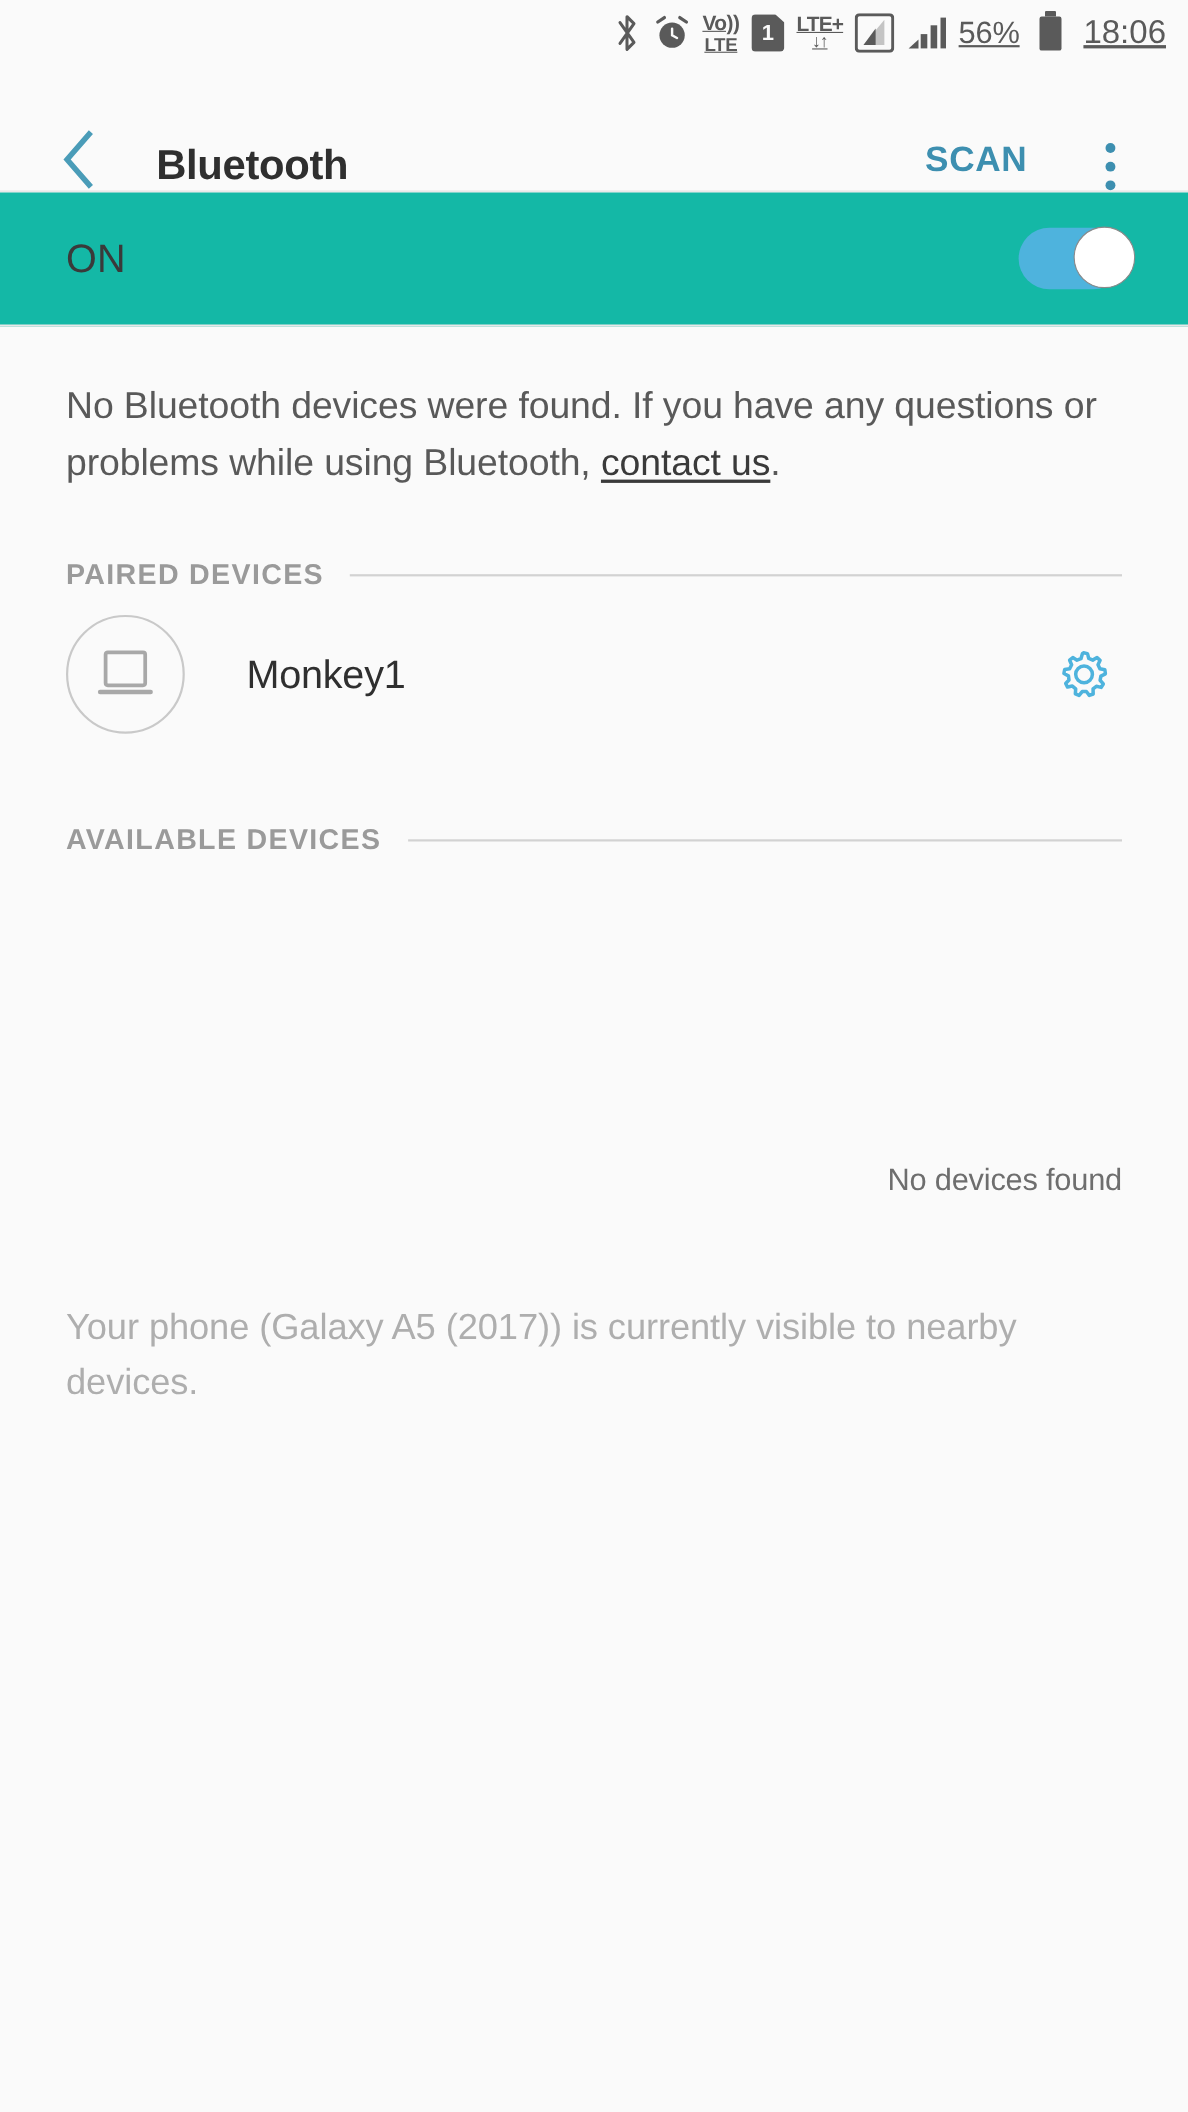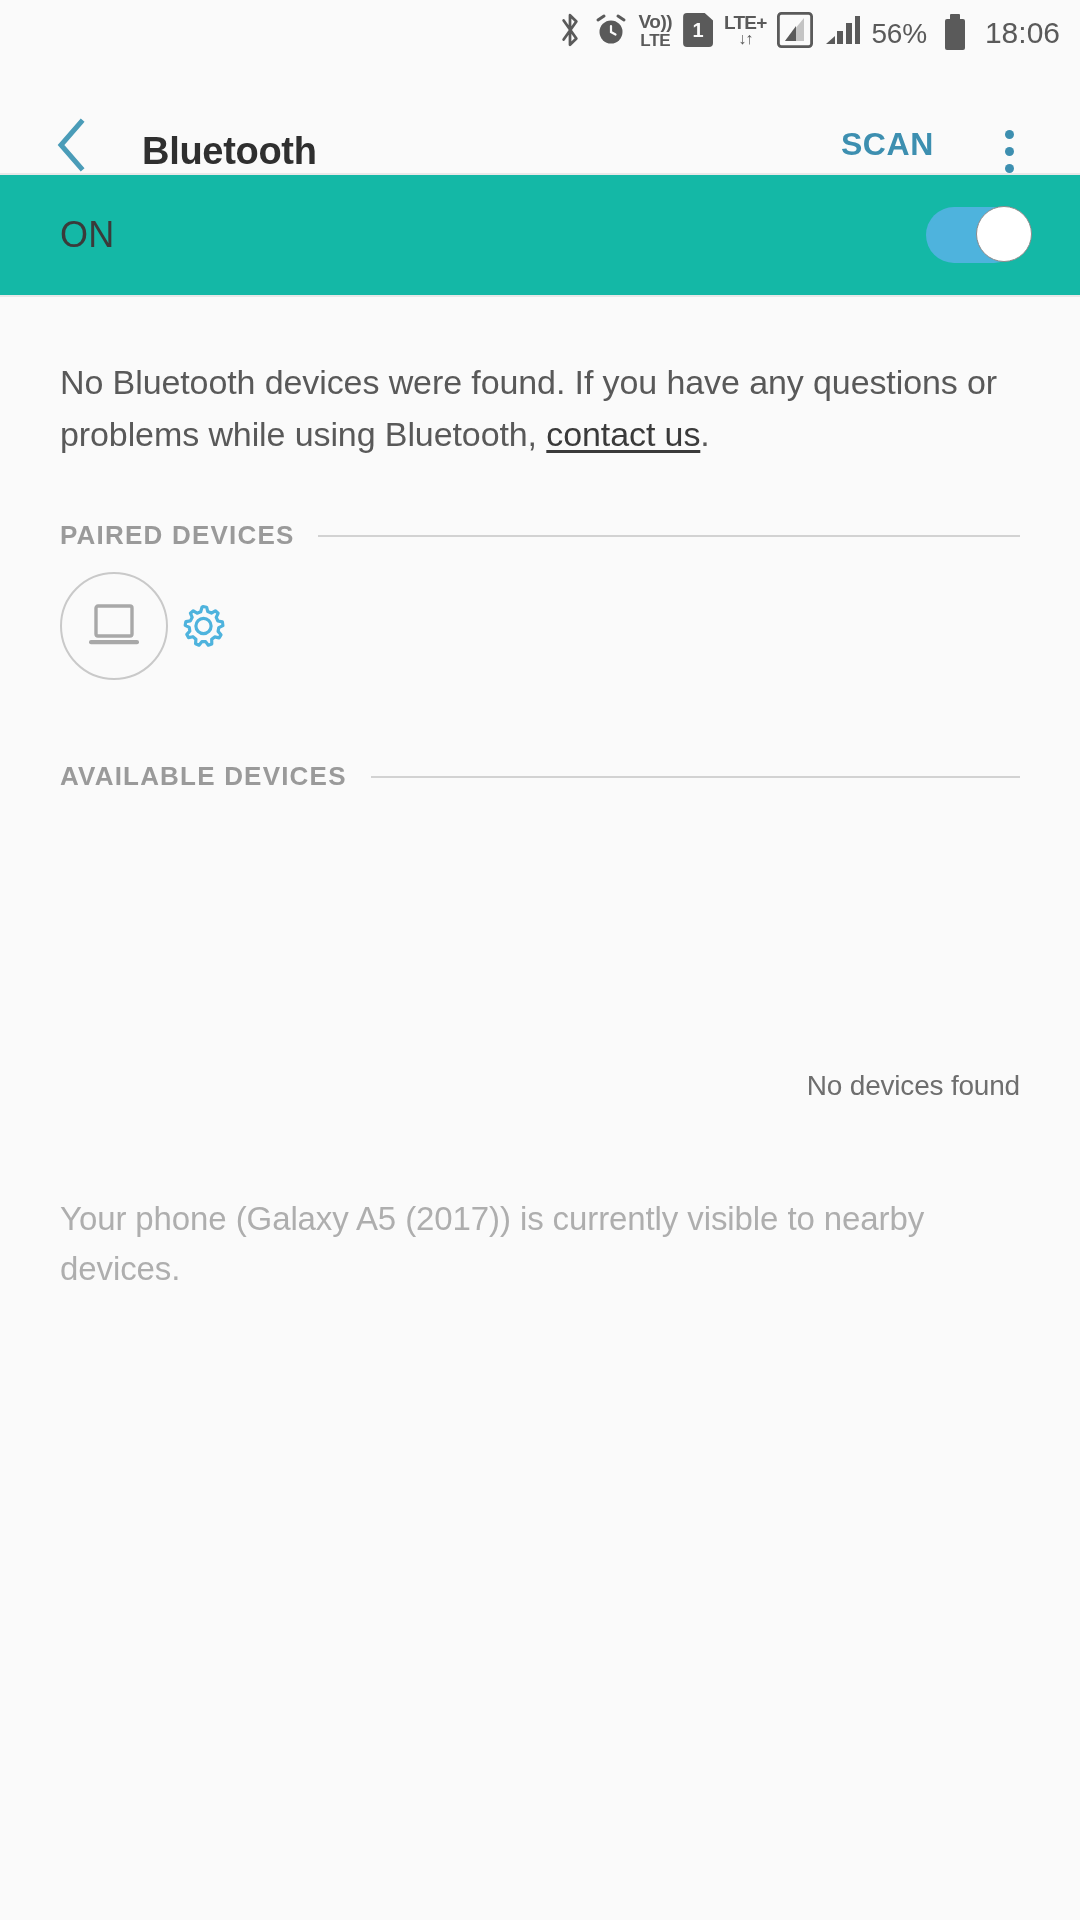--- a/index.html
+++ b/index.html
@@ -21,22 +21,23 @@
     display: flex;
     align-items: center;
     justify-content: flex-end;
     padding: 0 20px 0 0;
     box-sizing: border-box;
     background: #fafafa;
     color: #5a5a5a;
   }
   .sb-group {
     display: flex;
-    align-items: flex-end;
+    align-items: center;
     gap: 11px;
+    text-decoration: underline;
   }
   .sb-icon {
     display: flex;
     align-items: center;
     justify-content: center;
     height: 40px;
   }
   .volte-stack, .lte-stack {
     display: flex;
     flex-direction: column;
@@ -204,21 +205,21 @@
   }
 
   
   .content {
     padding: 0 60px;
   }
   .info-text {
     font-size: 34px;
     line-height: 52px;
     color: #595959;
-    padding-top: 59px;
+    padding-top: 46px;
     letter-spacing: -0.1px;
   }
   .link {
     color: #3a3a3a;
     text-decoration: underline;
     text-underline-offset: 4px;
     cursor: pointer;
   }
 
   .section-head {
@@ -380,20 +381,21 @@
     <div class="rule"></div>
   </div>
 
   <div class="device-row">
     <div class="device-avatar">
       <svg width="56" height="48" viewBox="0 0 56 48">
         <rect x="10" y="4" width="36" height="30" rx="2" fill="none" stroke="#a8a8a8" stroke-width="3.4"></rect>
         <rect x="3" y="38" width="50" height="4.2" rx="2" fill="#a8a8a8"></rect>
       </svg>
     </div>
+    <div class="device-name">Monkey1</div>
     <div class="gear-btn">
       <svg width="56" height="56" viewBox="0 0 56 56">
         <path d="M28 8.5 L31.6 9.2 L32.8 13.6 L36.4 15.1 L40.3 12.8 L43.1 15.3 L41.2 19.4 L42.9 23 L47.4 23.9 L47.9 27.6 L43.8 29.6 L43.1 33.4 L46 36.8 L44.1 39.9 L39.7 38.9 L36.7 41.3 L36.8 45.9 L33.3 47.2 L30.6 43.6 L26.8 43.7 L24 47.2 L20.6 45.7 L20.9 41.2 L17.9 38.7 L13.5 39.6 L11.8 36.4 L14.8 33.2 L14.3 29.4 L10.2 27.3 L10.9 23.6 L15.4 22.9 L17.2 19.3 L15.4 15.2 L18.3 12.8 L22.1 15.2 L25.7 13.8 L27 9.3 Z" fill="none" stroke="#4eb3dd" stroke-width="3.2" stroke-linejoin="round"></path>
         <circle cx="28.5" cy="28" r="7.6" fill="none" stroke="#4eb3dd" stroke-width="3.2"></circle>
       </svg>
     </div>
   </div>
 
   <div class="section-head">
     <div class="label">AVAILABLE DEVICES</div>

